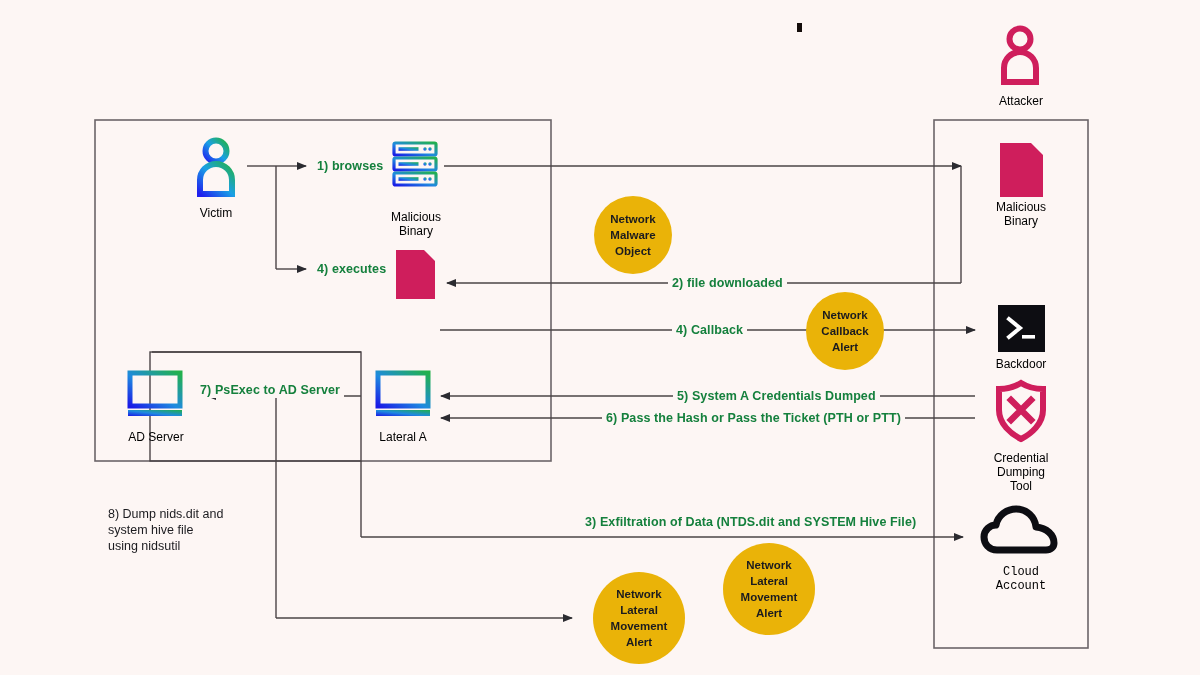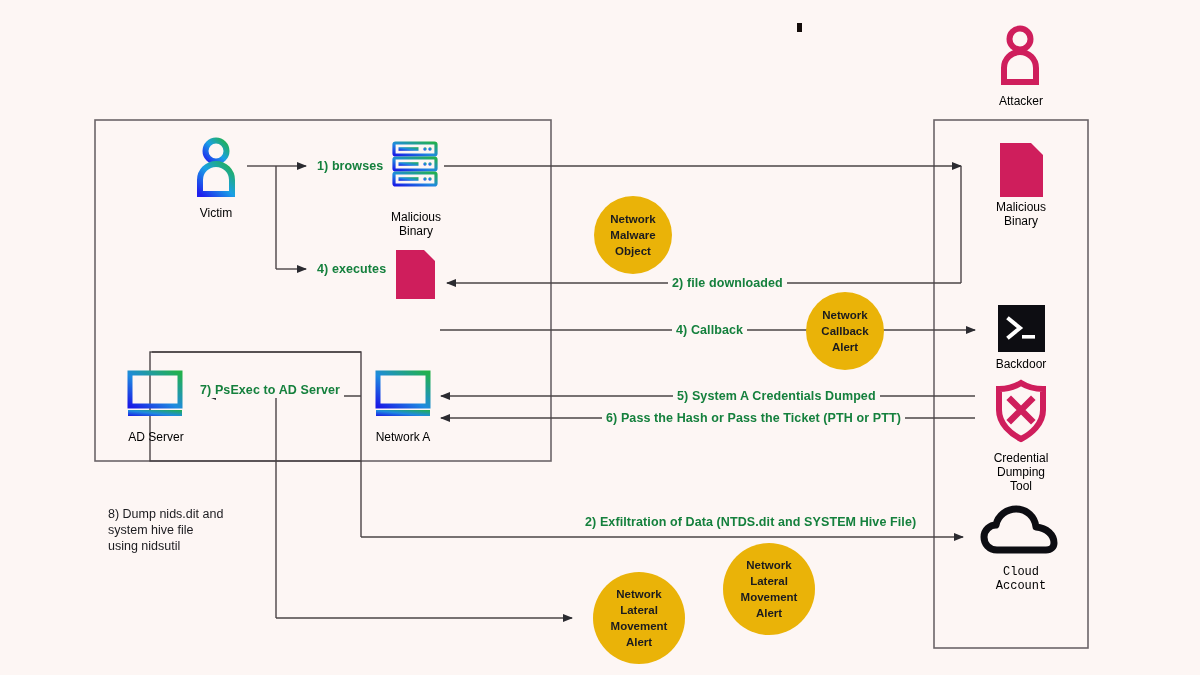--- a/index.html
+++ b/index.html
@@ -171,31 +171,31 @@
 
 <div class="dot" style="left:797px;top:23px;width:5px;height:9px;"></div>
 
 <div class="lbl" style="left:313px;top:159px;">1) browses</div>
 <div class="lbl" style="left:313px;top:262px;">4) executes</div>
 <div class="lbl" style="left:668px;top:276px;">2) file downloaded</div>
 <div class="lbl" style="left:672px;top:323px;">4) Callback</div>
 <div class="lbl" style="left:673px;top:389px;">5) System A Credentials Dumped</div>
 <div class="lbl" style="left:602px;top:411px;">6) Pass the Hash or Pass the Ticket (PTH or PTT)</div>
 <div class="lbl" style="left:196px;top:383px;text-align:center;">7) PsExec to AD Server</div>
-<div class="lbl" style="left:581px;top:515px;">2) Exfiltration of Data (NTDS.dit and SYSTEM Hive File)</div>
+<div class="lbl" style="left:581px;top:515px;">3) Exfiltration of Data (NTDS.dit and SYSTEM Hive File)</div>
 
 <div class="multinote" style="left:108px;top:478px;width:220px;margin-top:28px;">8) Dump nids.dit and
     system hive file
     using nidsutil</div>
 
 <div class="node-cap" style="left:176px;top:206px;width:80px;">Victim</div>
 <div class="node-cap" style="left:375px;top:210px;width:82px;">Malicious
 Binary</div>
 <div class="node-cap" style="left:115px;top:430px;width:82px;">AD Server</div>
-<div class="node-cap" style="left:362px;top:430px;width:82px;">Network A</div>
+<div class="node-cap" style="left:362px;top:430px;width:82px;">Lateral A</div>
 <div class="node-cap" style="left:980px;top:94px;width:82px;">Attacker</div>
 <div class="node-cap" style="left:980px;top:200px;width:82px;">Malicious
 Binary</div>
 <div class="node-cap" style="left:980px;top:357px;width:82px;">Backdoor</div>
 <div class="node-cap" style="left:980px;top:451px;width:82px;">Credential
 Dumping
 Tool</div>
 <div class="node-cap" style="left:980px;top:565px;width:82px;font-family:Liberation Mono, monospace;">Cloud
 Account</div>
 

